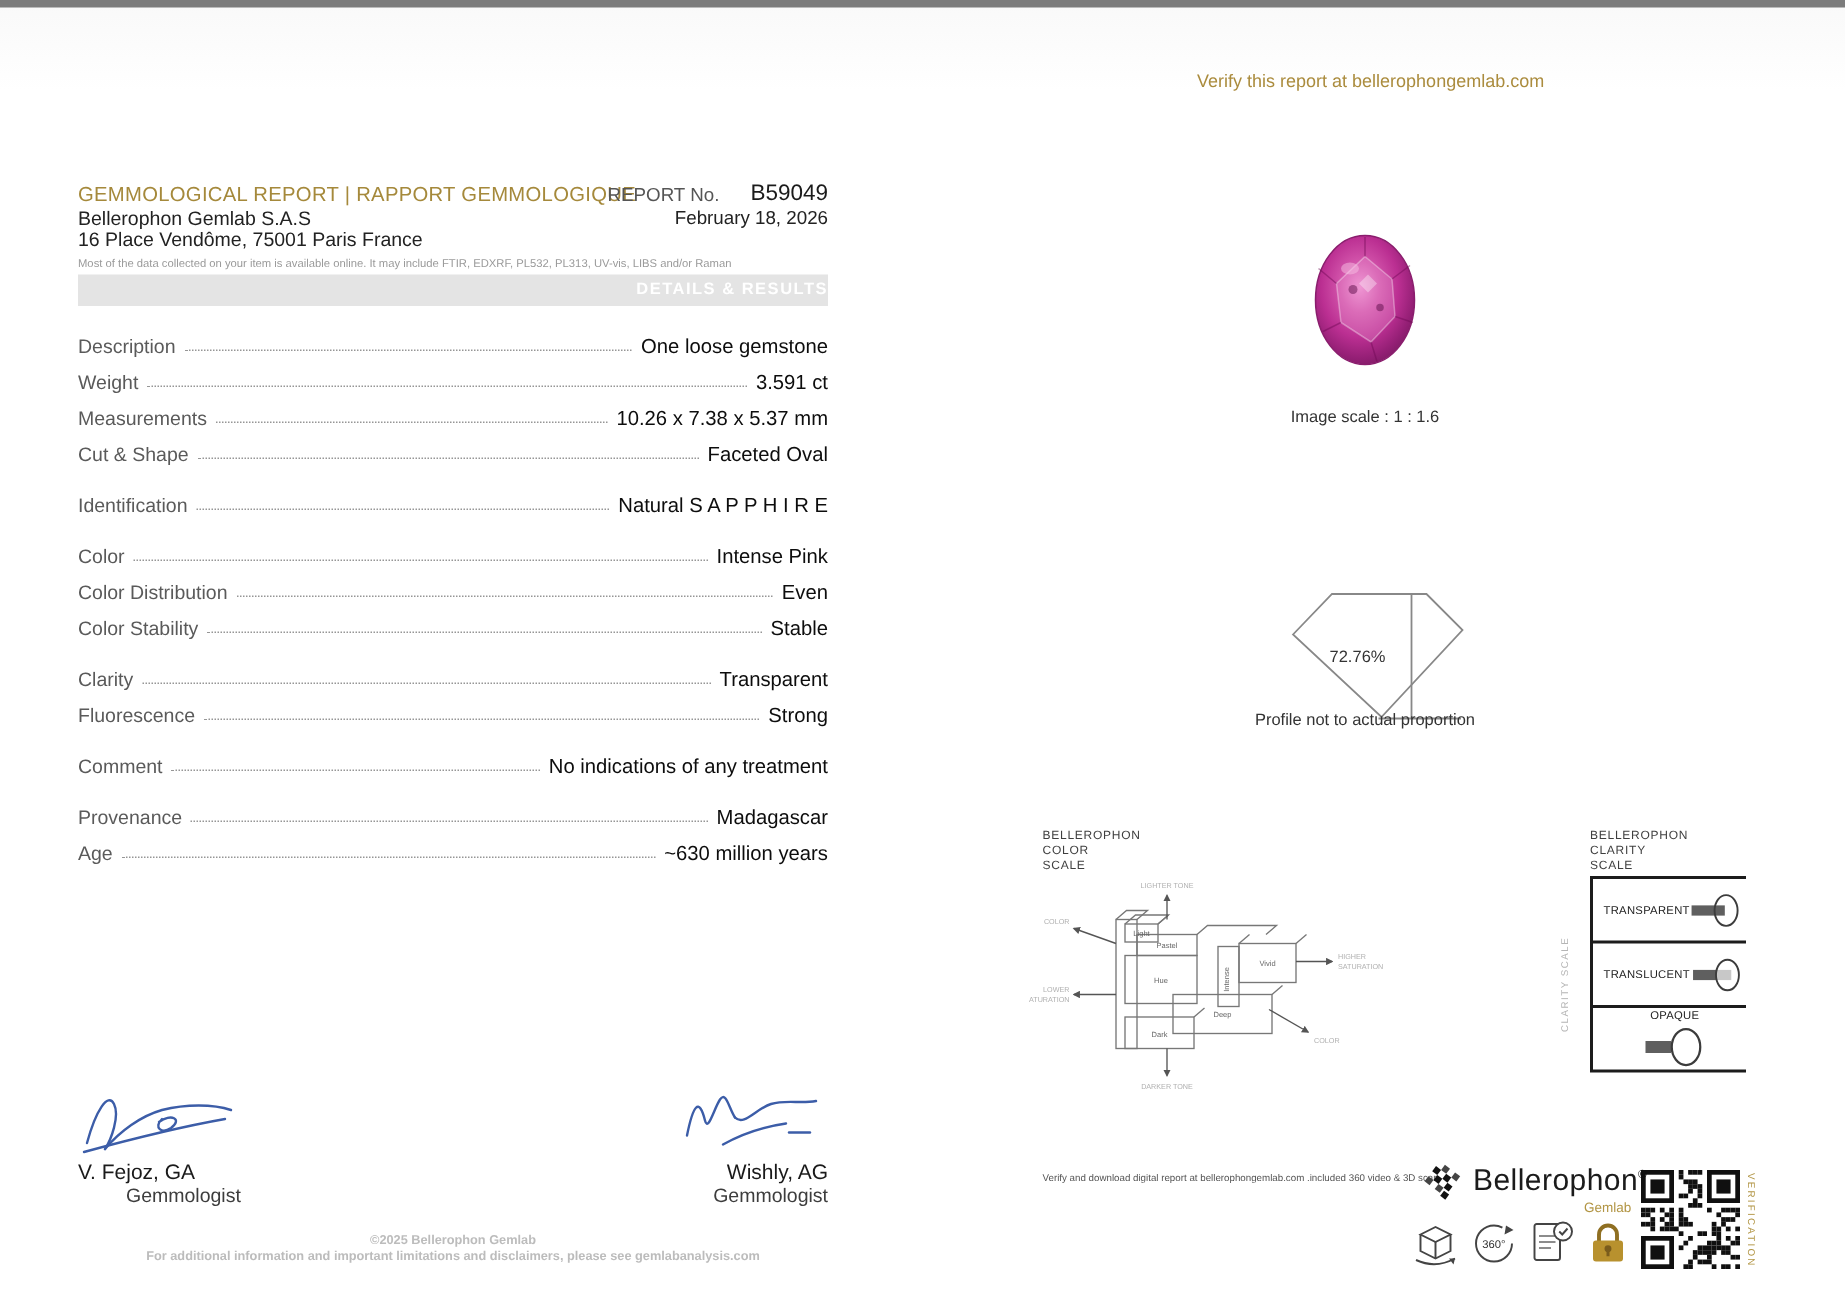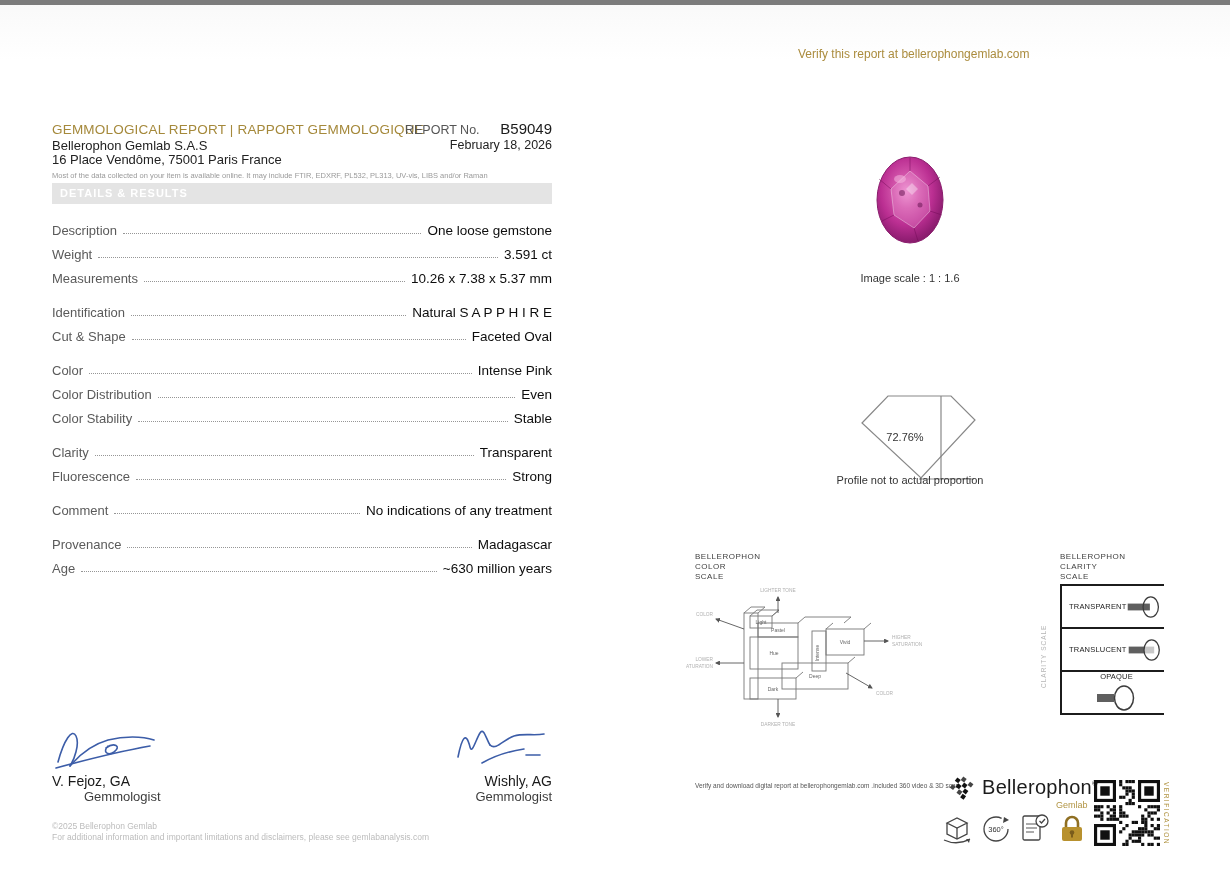--- a/index.html
+++ b/index.html
@@ -10,36 +10,36 @@
   
   .verify-link{left:798px;top:47px;font-size:12px;color:#ab8c3e;}
   .title{left:52px;top:122px;font-size:13.5px;color:#a5893b;letter-spacing:.2px;}
   .repno-label{left:405px;top:123px;font-size:12.5px;color:#555;}
   .repno{right:678px;top:120px;font-size:15px;color:#1b1b1b;}
   .company{left:52px;top:138px;font-size:13px;color:#222;}
   .date{right:678px;top:138px;font-size:12.5px;color:#222;}
   .address{left:52px;top:152px;font-size:13px;color:#222;}
   .note{left:52px;top:171px;font-size:7.5px;color:#9a9a9a;}
   .banner{left:52px;top:183px;width:492px;height:21px;background:#e4e4e4;color:#fff;
-          font-size:11px;font-weight:bold;letter-spacing:1px;line-height:21px;padding-left:8px;}
+          font-size:11px;font-weight:bold;letter-spacing:1px;line-height:21px;padding-left:8px;text-align:right;}
   
   .rows{left:52px;top:217px;width:500px;}
   .drow{display:flex;align-items:flex-end;height:24px;}
   .drow.g{margin-top:10px;}
   .dlabel{font-size:13px;color:#5a5a5a;white-space:nowrap;padding-bottom:3px;text-align:center;}
   .leader{flex:1;border-bottom:1.5px dotted #969696;margin:0 6px 7px 6px;}
   .dvalue{font-size:13.5px;color:#0d0d0d;white-space:nowrap;padding-bottom:3px;}
   
   .sig-name{font-size:14px;color:#1a1a1a;}
   .sig-title{font-size:13px;color:#3d3d3d;margin-left:32px;}
   .sig-left-name{left:52px;top:773px;}
   .sig-left-title{left:52px;top:789px;}
   .sig-right-name{right:678px;top:773px;}
   .sig-right-title{right:678px;top:789px;}
-  .footer{left:52px;top:821px;width:500px;color:#bcbcbc;font-size:8.5px;line-height:11px;}
+  .footer{left:52px;top:821px;width:500px;text-align:center;color:#bcbcbc;font-size:8.5px;line-height:11px;font-weight:bold;}
   
   .img-caption{left:790px;top:272px;width:240px;text-align:center;font-size:11px;color:#333;}
   .profile-caption{left:775px;top:474px;width:270px;text-align:center;font-size:11px;color:#333;}
   .scale-title{font-size:8px;line-height:10px;color:#3f3f3f;letter-spacing:.5px;}
   .color-title{left:695px;top:552px;}
   .clarity-title{left:1060px;top:552px;}
   .clarity-side{left:1040px;top:598px;font-size:6.5px;color:#b5b5b5;letter-spacing:1px;
                 writing-mode:vertical-rl;transform:rotate(180deg);height:90px;}
   .clarity-box{left:1060px;top:584px;width:102px;border-left:2.5px solid #1c1c1c;}
   .clarity-row{height:41px;border-top:2.5px solid #1c1c1c;display:flex;align-items:center;
@@ -84,29 +84,29 @@
     <div class="drow">
         <span class="dlabel">Weight</span>
         <span class="leader"></span>
         <span class="dvalue">3.591 ct</span>
       </div>
     <div class="drow">
         <span class="dlabel">Measurements</span>
         <span class="leader"></span>
         <span class="dvalue">10.26 x 7.38 x 5.37 mm</span>
       </div>
+    <div class="drow">
+        <span class="dlabel">Cut &amp; Shape</span>
+        <span class="leader"></span>
+        <span class="dvalue">Faceted Oval</span>
+      </div>
     <div class="drow g">
         <span class="dlabel">Identification</span>
         <span class="leader"></span>
         <span class="dvalue">Natural S A P P H I R E</span>
-      </div>
-    <div class="drow">
-        <span class="dlabel">Cut &amp; Shape</span>
-        <span class="leader"></span>
-        <span class="dvalue">Faceted Oval</span>
       </div>
     <div class="drow g">
         <span class="dlabel">Color</span>
         <span class="leader"></span>
         <span class="dvalue">Intense Pink</span>
       </div>
     <div class="drow">
         <span class="dlabel">Color Distribution</span>
         <span class="leader"></span>
         <span class="dvalue">Even</span>

